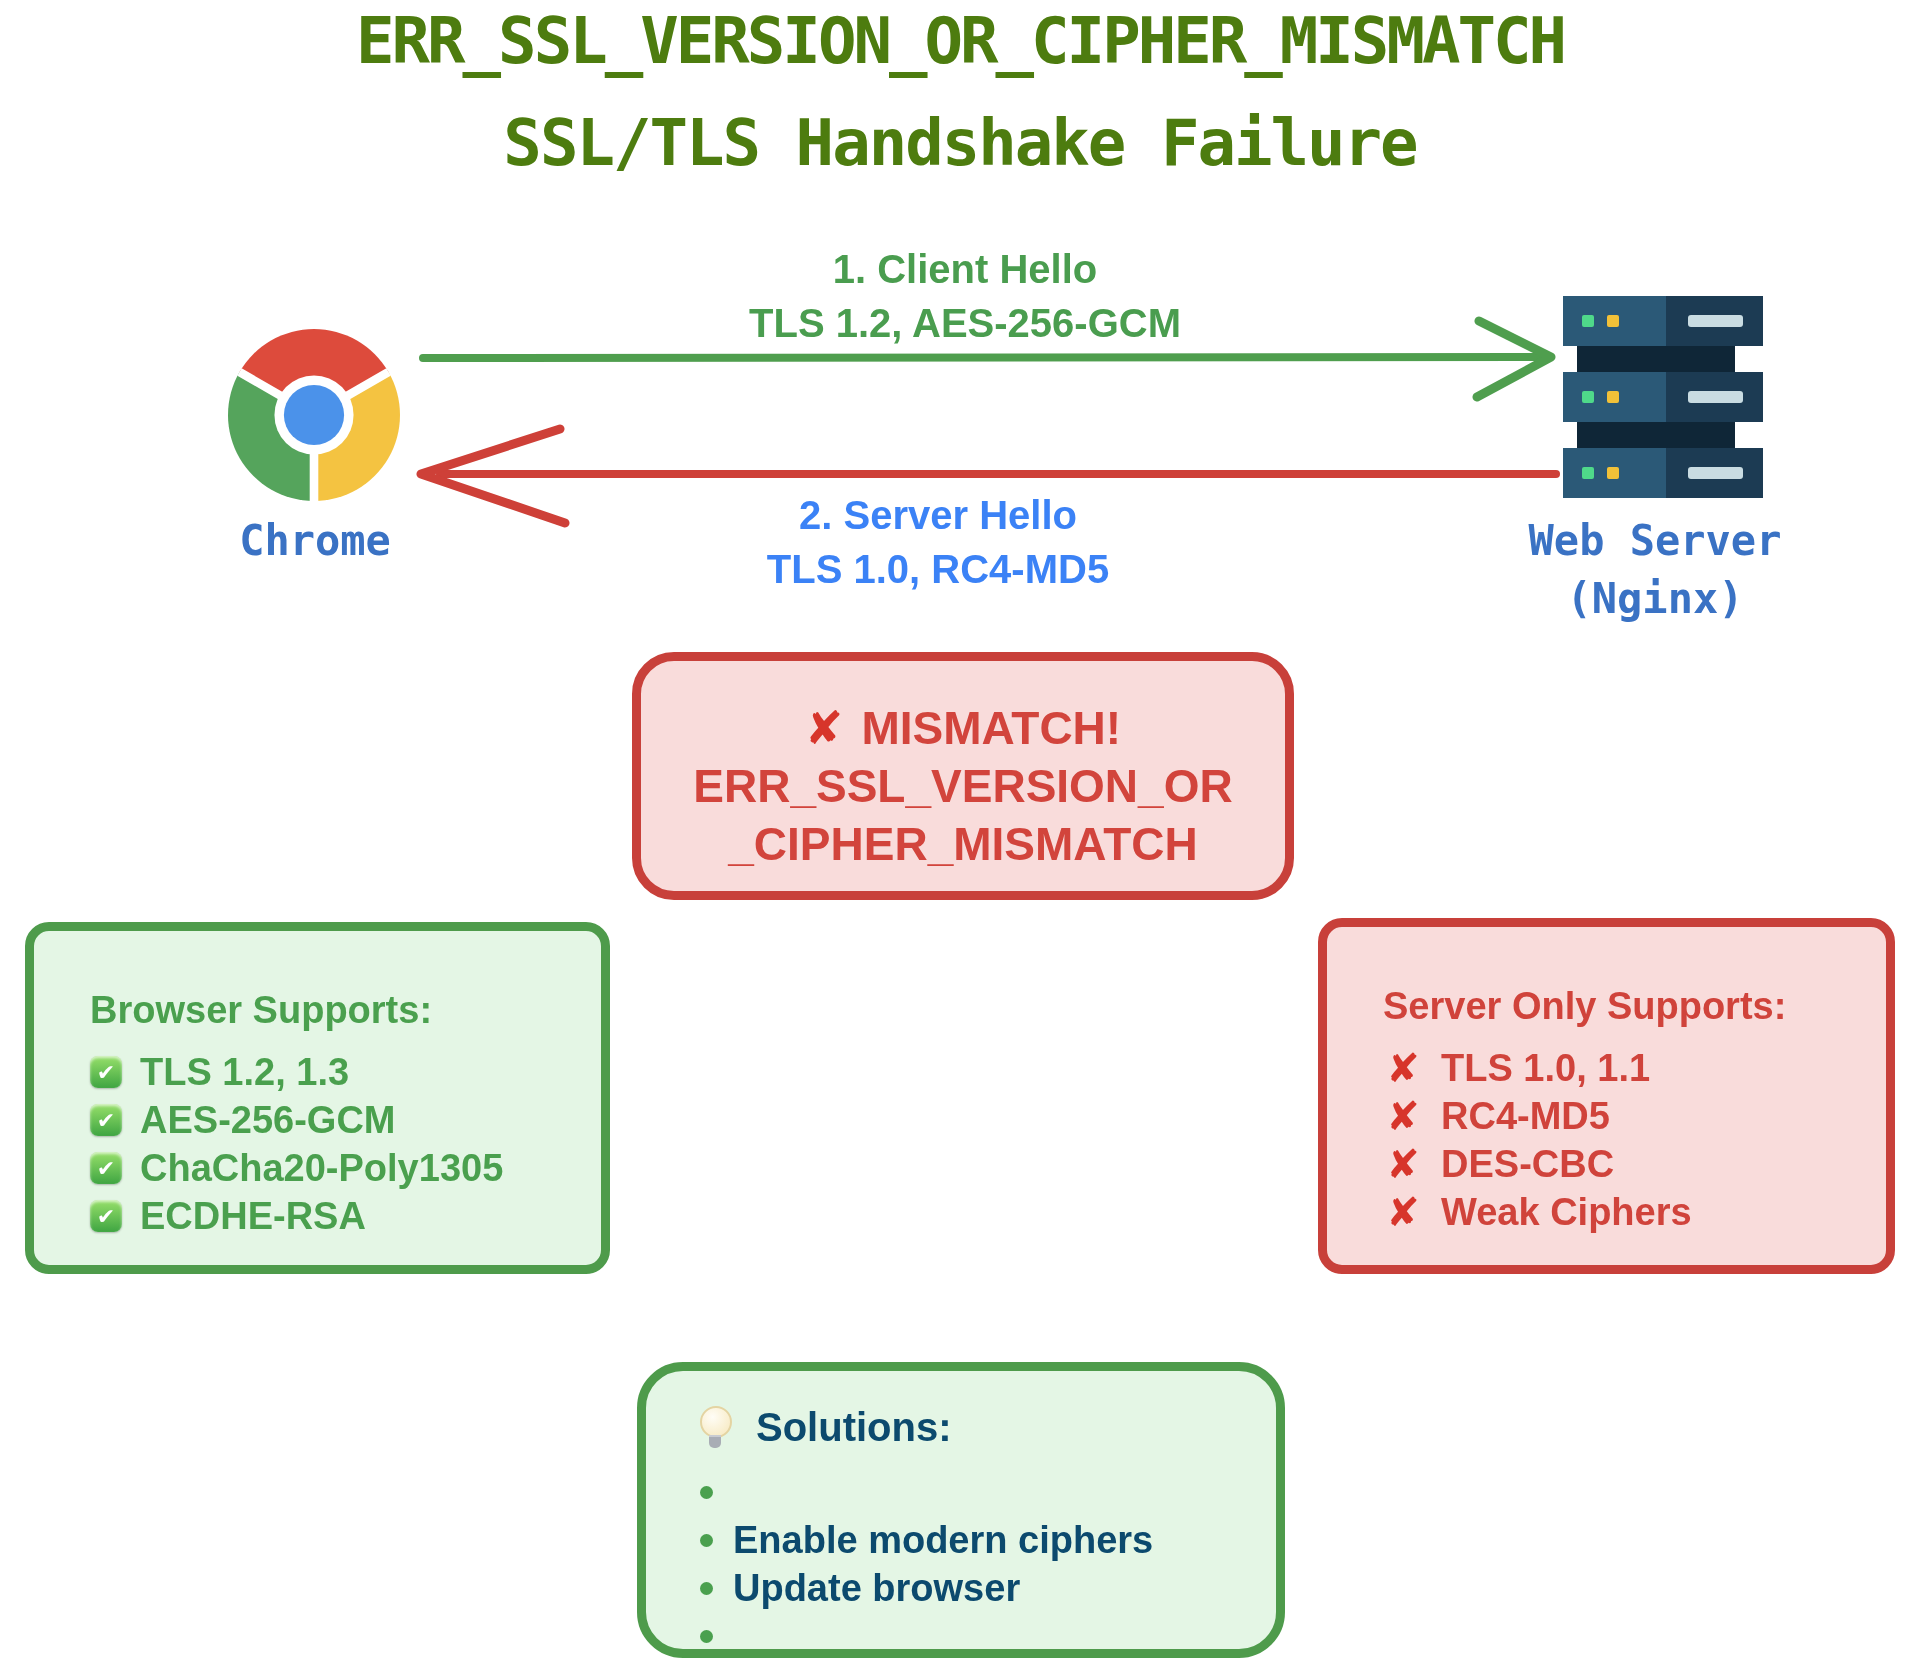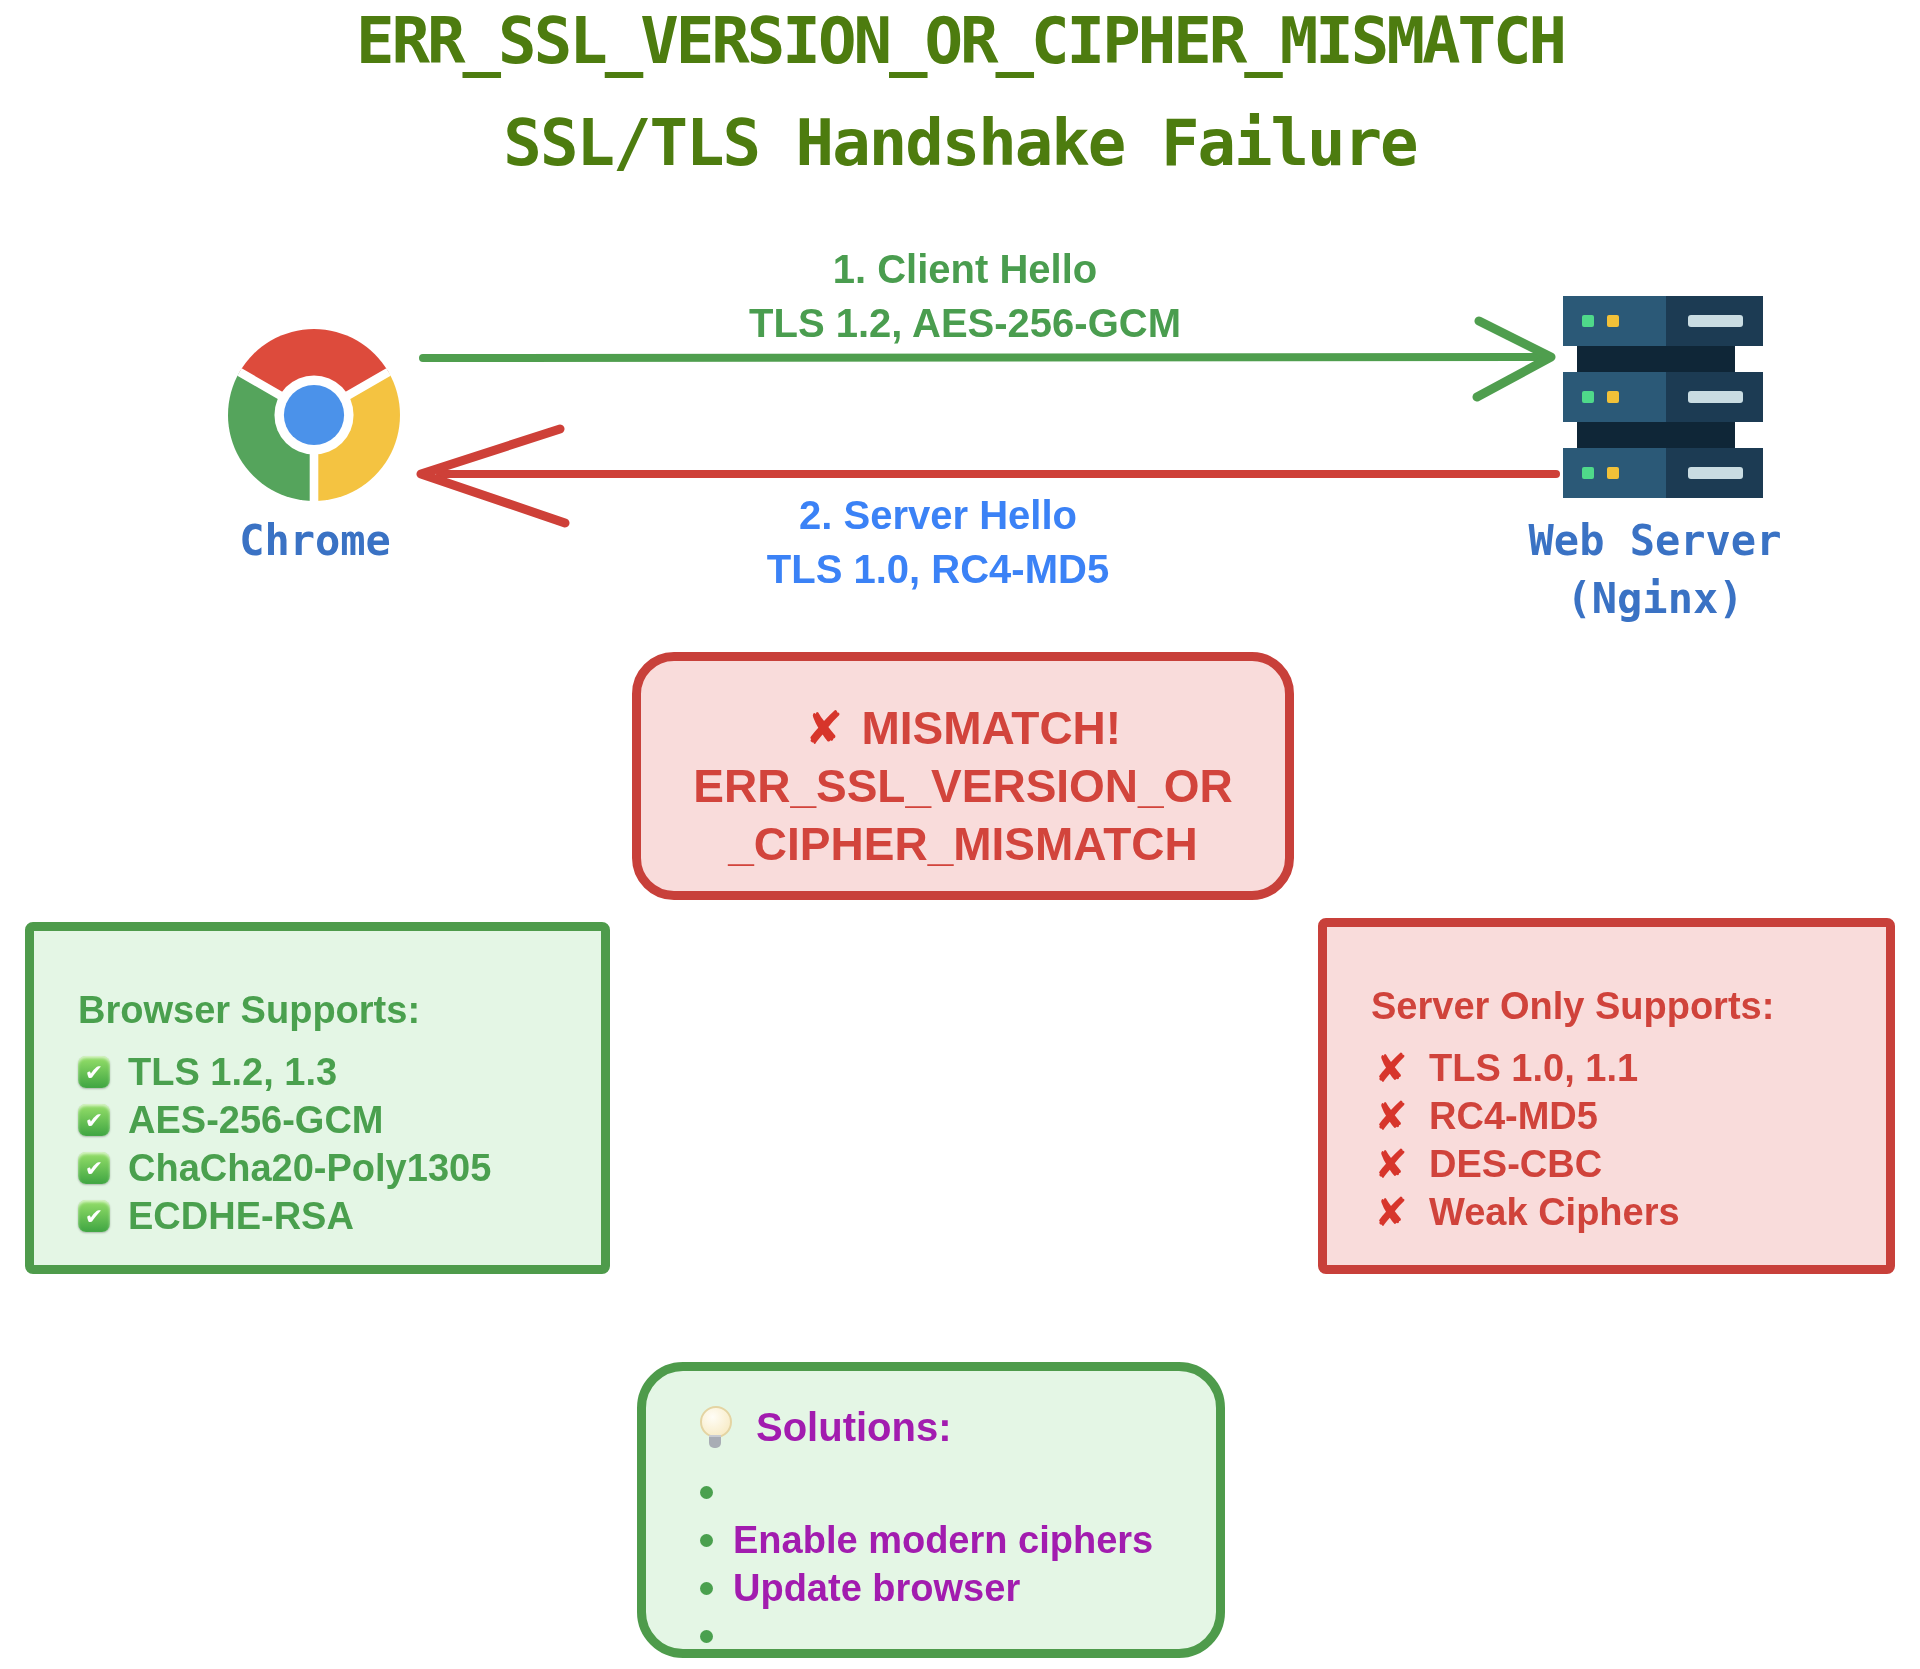--- a/index.html
+++ b/index.html
@@ -31,35 +31,35 @@
 
   
   .box{position:absolute;box-sizing:border-box;}
   .green-style{background:#e4f6e5;border:9px solid #4e9b4b;}
   .red-style{background:#f9dcdb;border:9px solid #c8403a;}
 
   .mismatch{left:632px;top:652px;width:662px;height:248px;border-radius:42px;text-align:center;
             color:#d2443c;font-weight:700;font-size:46px;line-height:58px;padding-top:38px;}
   .mismatch .big-cross{font-family:"DejaVu Sans",sans-serif;color:#d7352b;font-size:46px;margin-right:18px;}
 
-  .supports{border-radius:8px;padding:58px 0 0 44px;font-size:38px;font-weight:600;}
+  .supports{border-radius:24px;padding:58px 0 0 56px;font-size:38px;font-weight:600;}
   .browser-box{left:25px;top:922px;width:585px;height:352px;color:#4aa04e;}
   .serverbox{left:1318px;top:918px;width:577px;height:356px;color:#d0433b;}
   .box-heading{font-size:38px;font-weight:700;margin-bottom:16px;}
   .support-row{display:flex;align-items:center;height:48px;gap:18px;}
 
   .checkbox{width:32px;height:32px;border-radius:8px;flex:0 0 32px;
             background:linear-gradient(180deg,#97e06a,#3fa542);
             box-shadow:inset 0 2px 3px rgba(255,255,255,.65),0 1px 2px rgba(0,0,0,.25);
             display:flex;align-items:center;justify-content:center;
             color:#ffffff;font-size:22px;font-weight:bold;font-family:"DejaVu Sans",sans-serif;}
   .cross{width:40px;flex:0 0 40px;text-align:center;color:#d7352b;font-size:40px;font-weight:bold;
          font-family:"DejaVu Sans",sans-serif;line-height:1;}
 
-  .solutions{left:637px;top:1362px;width:588px;height:296px;border-radius:46px;color:#a21caf;
+  .solutions{left:637px;top:1362px;width:648px;height:296px;border-radius:46px;color:#0c4a6e;
              padding:34px 0 0 54px;font-size:38px;font-weight:600;}
   .sol-heading{display:flex;align-items:center;gap:24px;font-size:40px;font-weight:700;margin-bottom:18px;}
   .bulb{position:relative;width:28px;height:28px;border-radius:50%;flex:0 0 28px;
         background:radial-gradient(circle at 38% 32%,#fffdf6,#f6e7ba);
         border:2px solid #e4d4a2;margin-bottom:12px;}
   .bulb::after{content:"";position:absolute;left:7px;bottom:-12px;width:12px;height:11px;
                background:#a9adb5;border-top:2px solid #c9ccd2;border-radius:0 0 5px 5px;}
   .sol-row{display:flex;align-items:center;height:48px;gap:20px;}
   .dot{width:13px;height:13px;border-radius:50%;background:#4aa04e;flex:0 0 13px;}
 </style>

